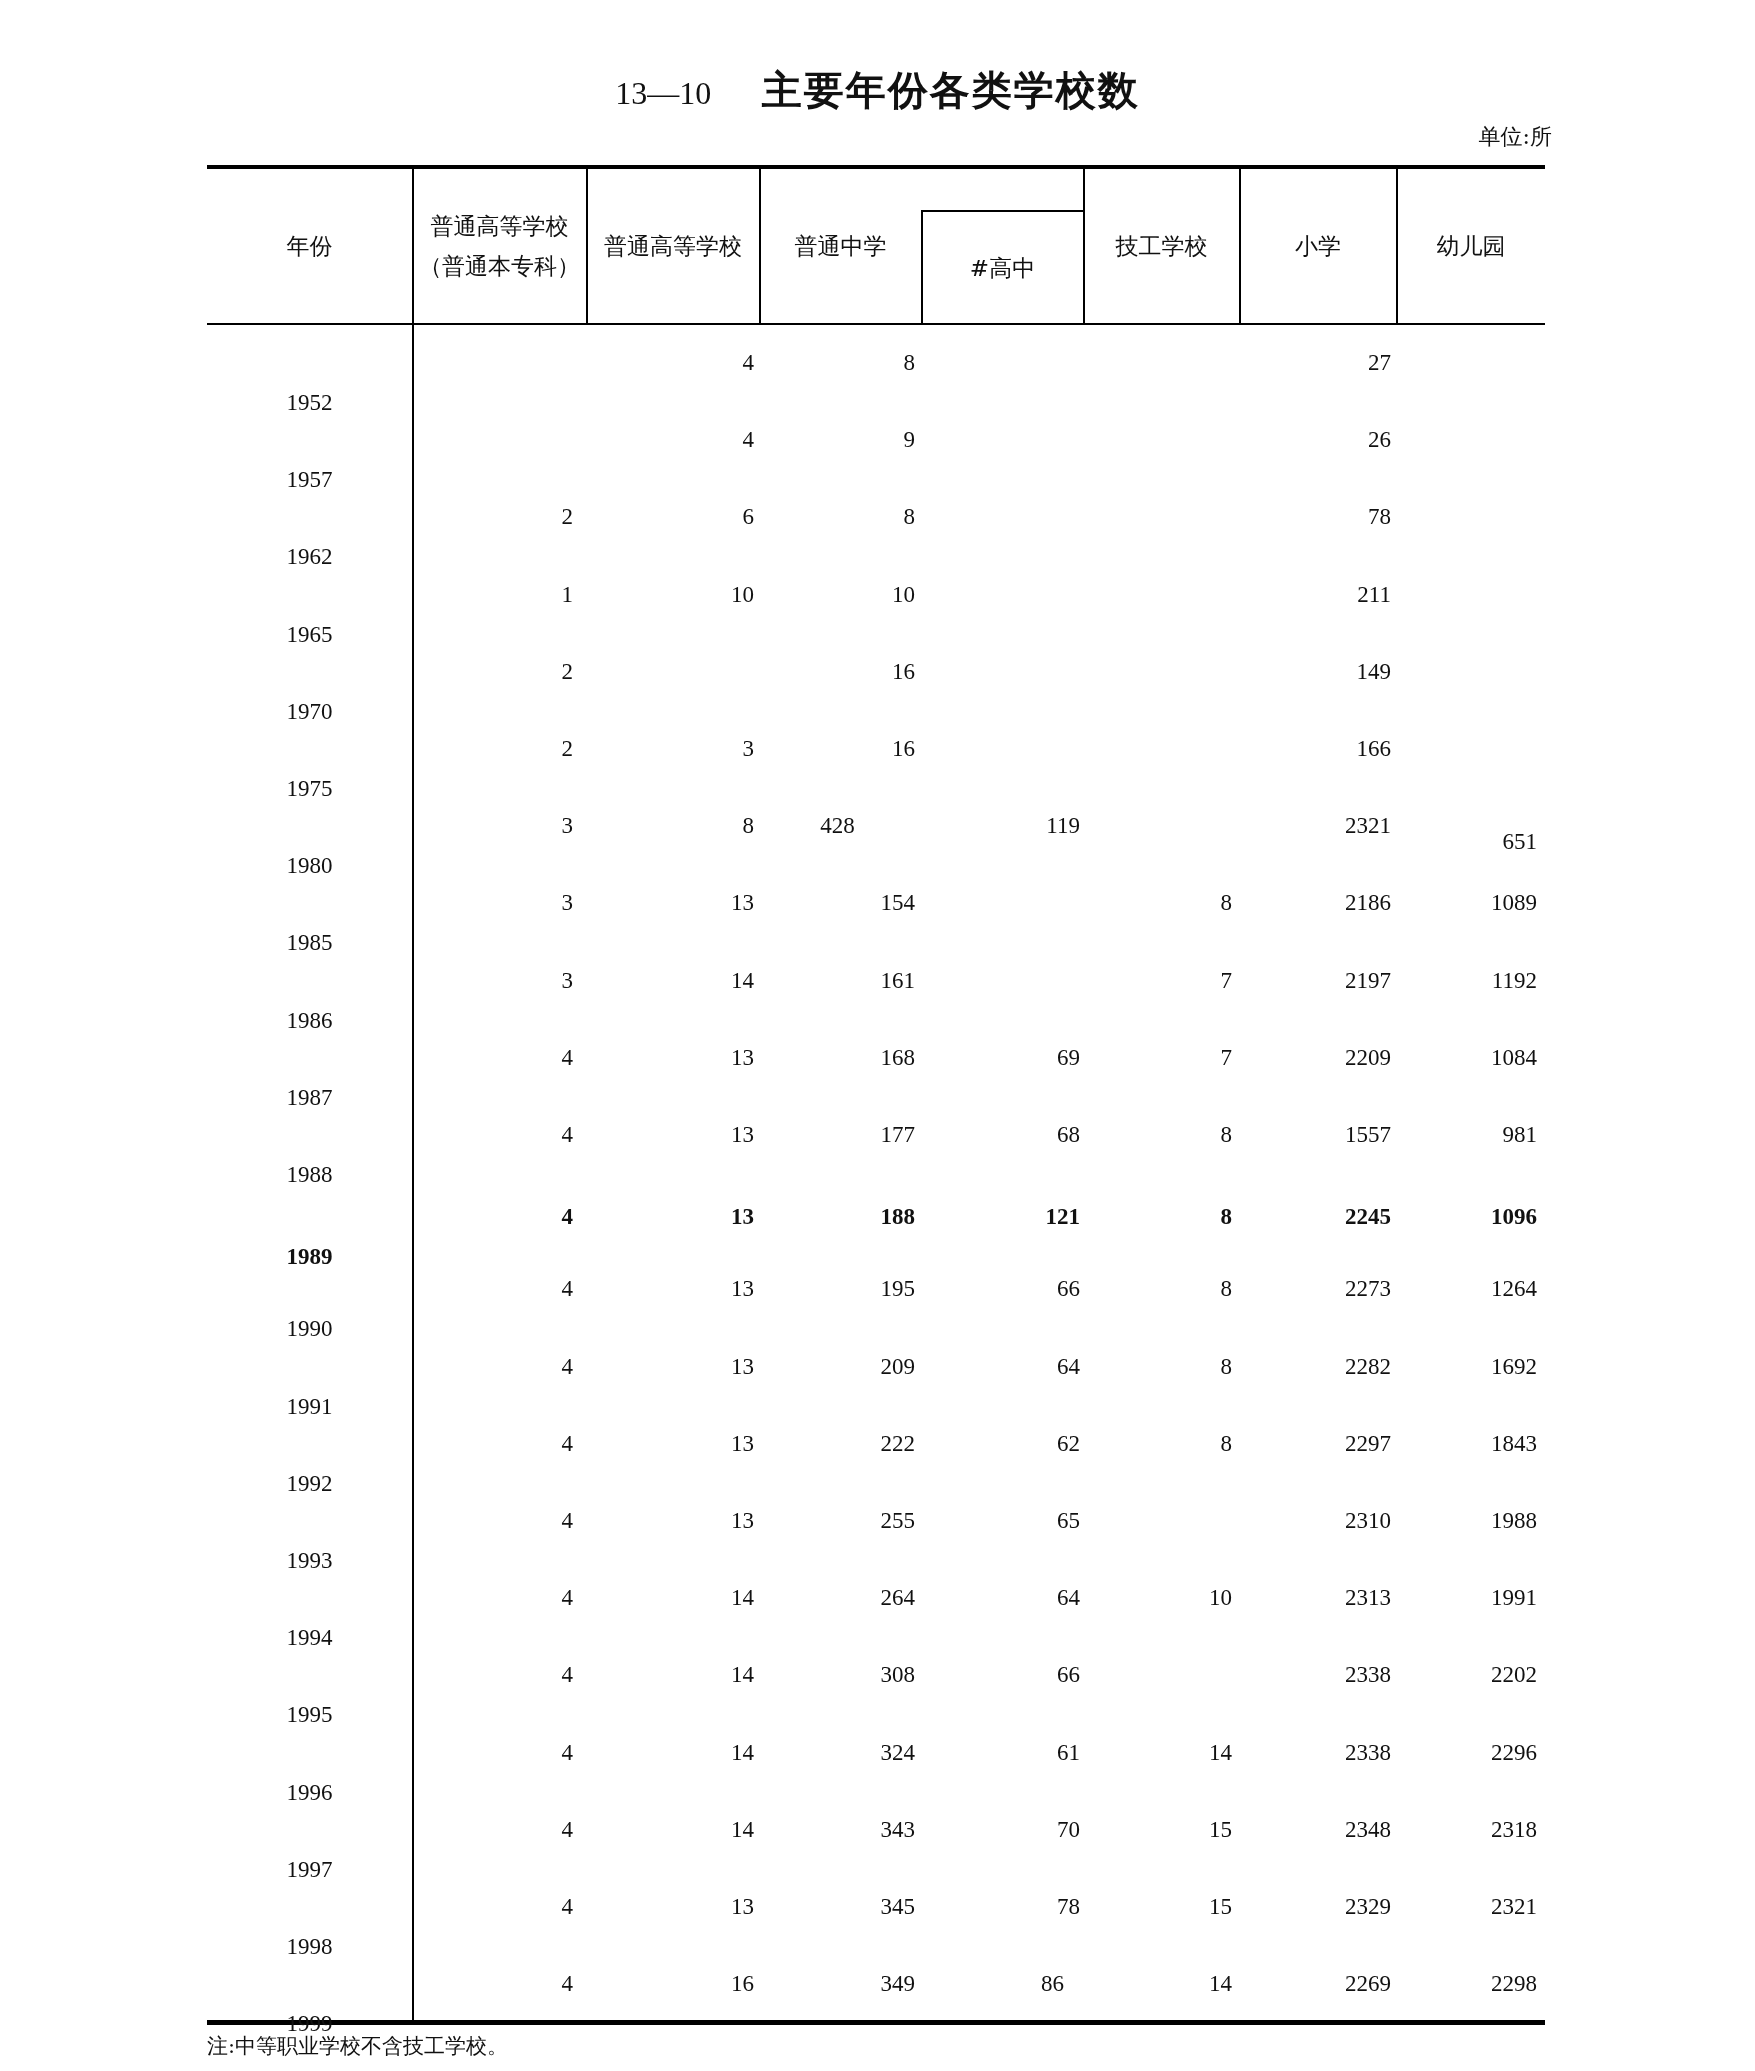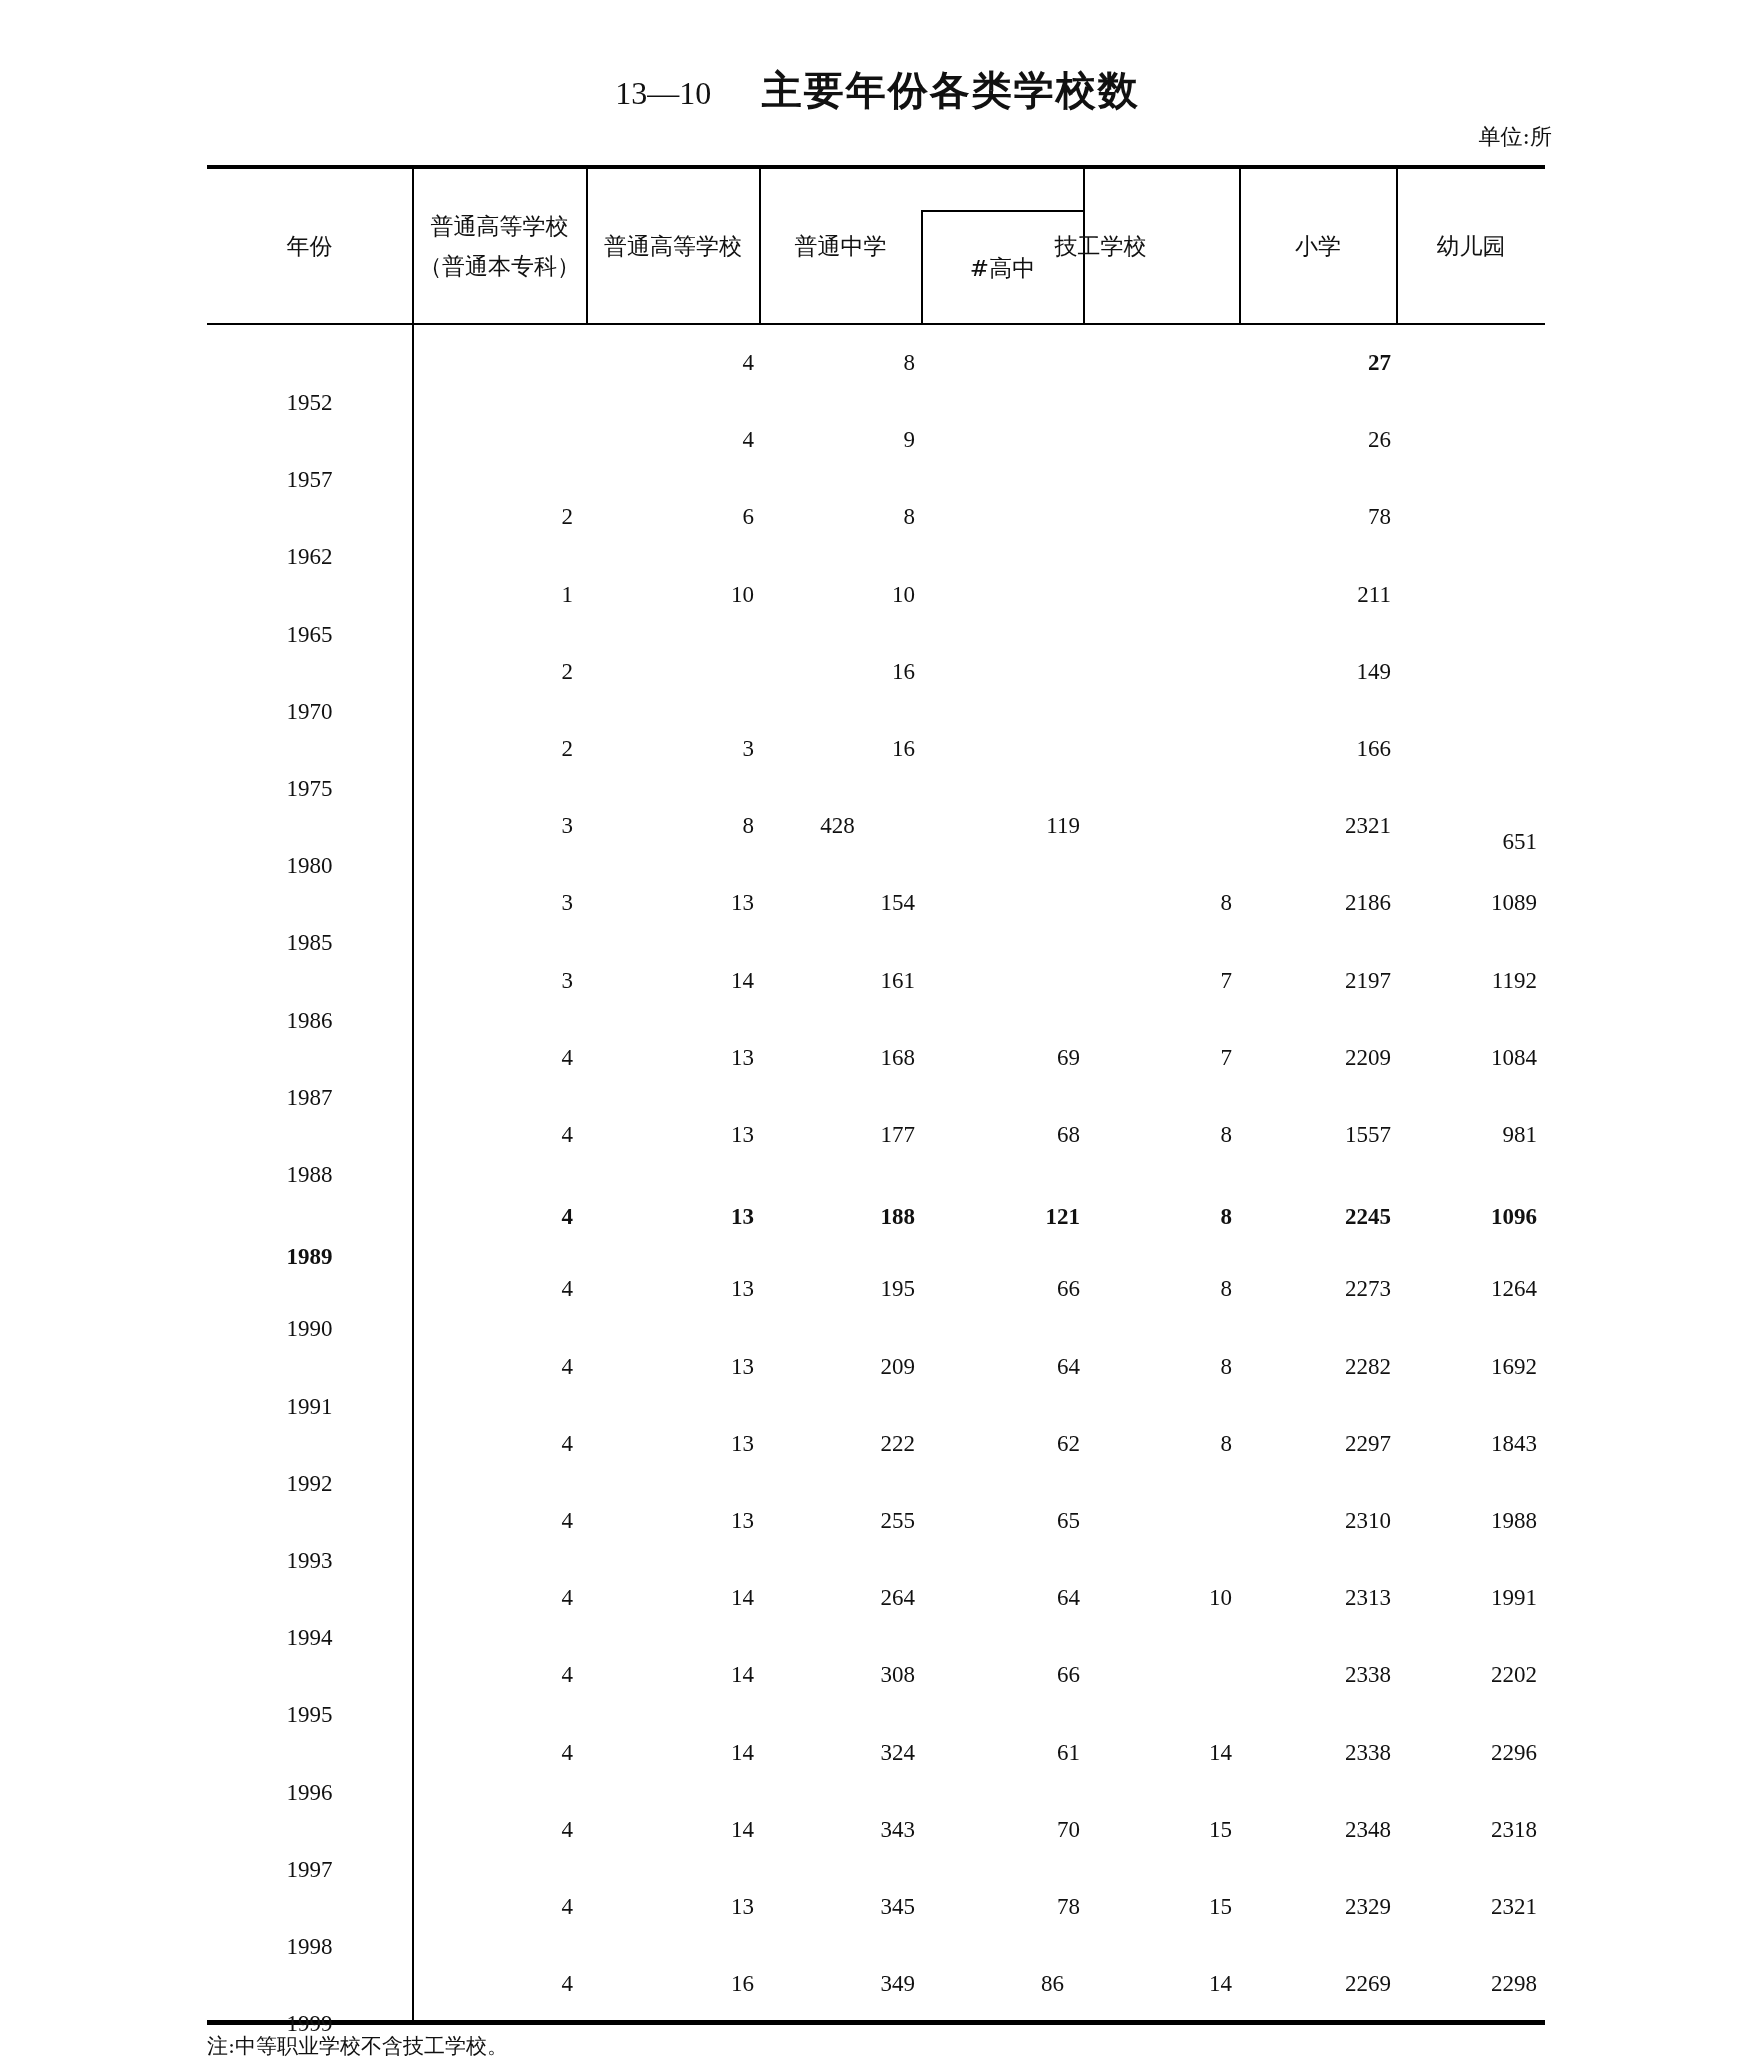--- a/index.html
+++ b/index.html
@@ -54,39 +54,39 @@
 </div>
 <div class="hcell" style="left:587px; top:169px; width:172px; height:154px;">
   <span>普通高等学校</span>
 </div>
 <div class="hcell" style="left:760px; top:169px; width:161px; height:154px;">
   <span>普通中学</span>
 </div>
 <div class="hcell" style="left:922px; top:212px; width:161px; height:111px;">
   <span>#高中</span>
 </div>
-<div class="hcell" style="left:1023px; top:169px; width:155px; height:154px;">
+<div class="hcell" style="left:1084px; top:169px; width:155px; height:154px;">
   <span>技工学校</span>
 </div>
 <div class="hcell" style="left:1240px; top:169px; width:156px; height:154px;">
   <span>小学</span>
 </div>
 <div class="hcell" style="left:1397px; top:169px; width:148px; height:154px;">
   <span>幼儿园</span>
 </div>
 
 <div id="rows">
     <div class="row" style="top: 343px;">
       <div class="cell year" style="left: 0px; width: 205px;">1952</div>
       <div class="cell num" style="left: 206px; width: 160px;"></div>
       <div class="cell num" style="left: 380px; width: 167px;">4</div>
       <div class="cell num" style="left: 553px; width: 155px;">8</div>
       <div class="cell num" style="left: 715px; width: 158px;"></div>
       <div class="cell num" style="left: 877px; width: 148px;"></div>
-      <div class="cell num" style="left: 1033px; width: 151px; font-weight: bold;">27</div>
+      <div class="cell num" style="left: 1033px; width: 151px;">27</div>
       <div class="cell num" style="left: 1190px; width: 140px;"></div>
     </div>
     <div class="row" style="top: 420.2px;">
       <div class="cell year" style="left: 0px; width: 205px;">1957</div>
       <div class="cell num" style="left: 206px; width: 160px;"></div>
       <div class="cell num" style="left: 380px; width: 167px;">4</div>
       <div class="cell num" style="left: 553px; width: 155px;">9</div>
       <div class="cell num" style="left: 715px; width: 158px;"></div>
       <div class="cell num" style="left: 877px; width: 148px;"></div>
       <div class="cell num" style="left: 1033px; width: 151px;">26</div>

